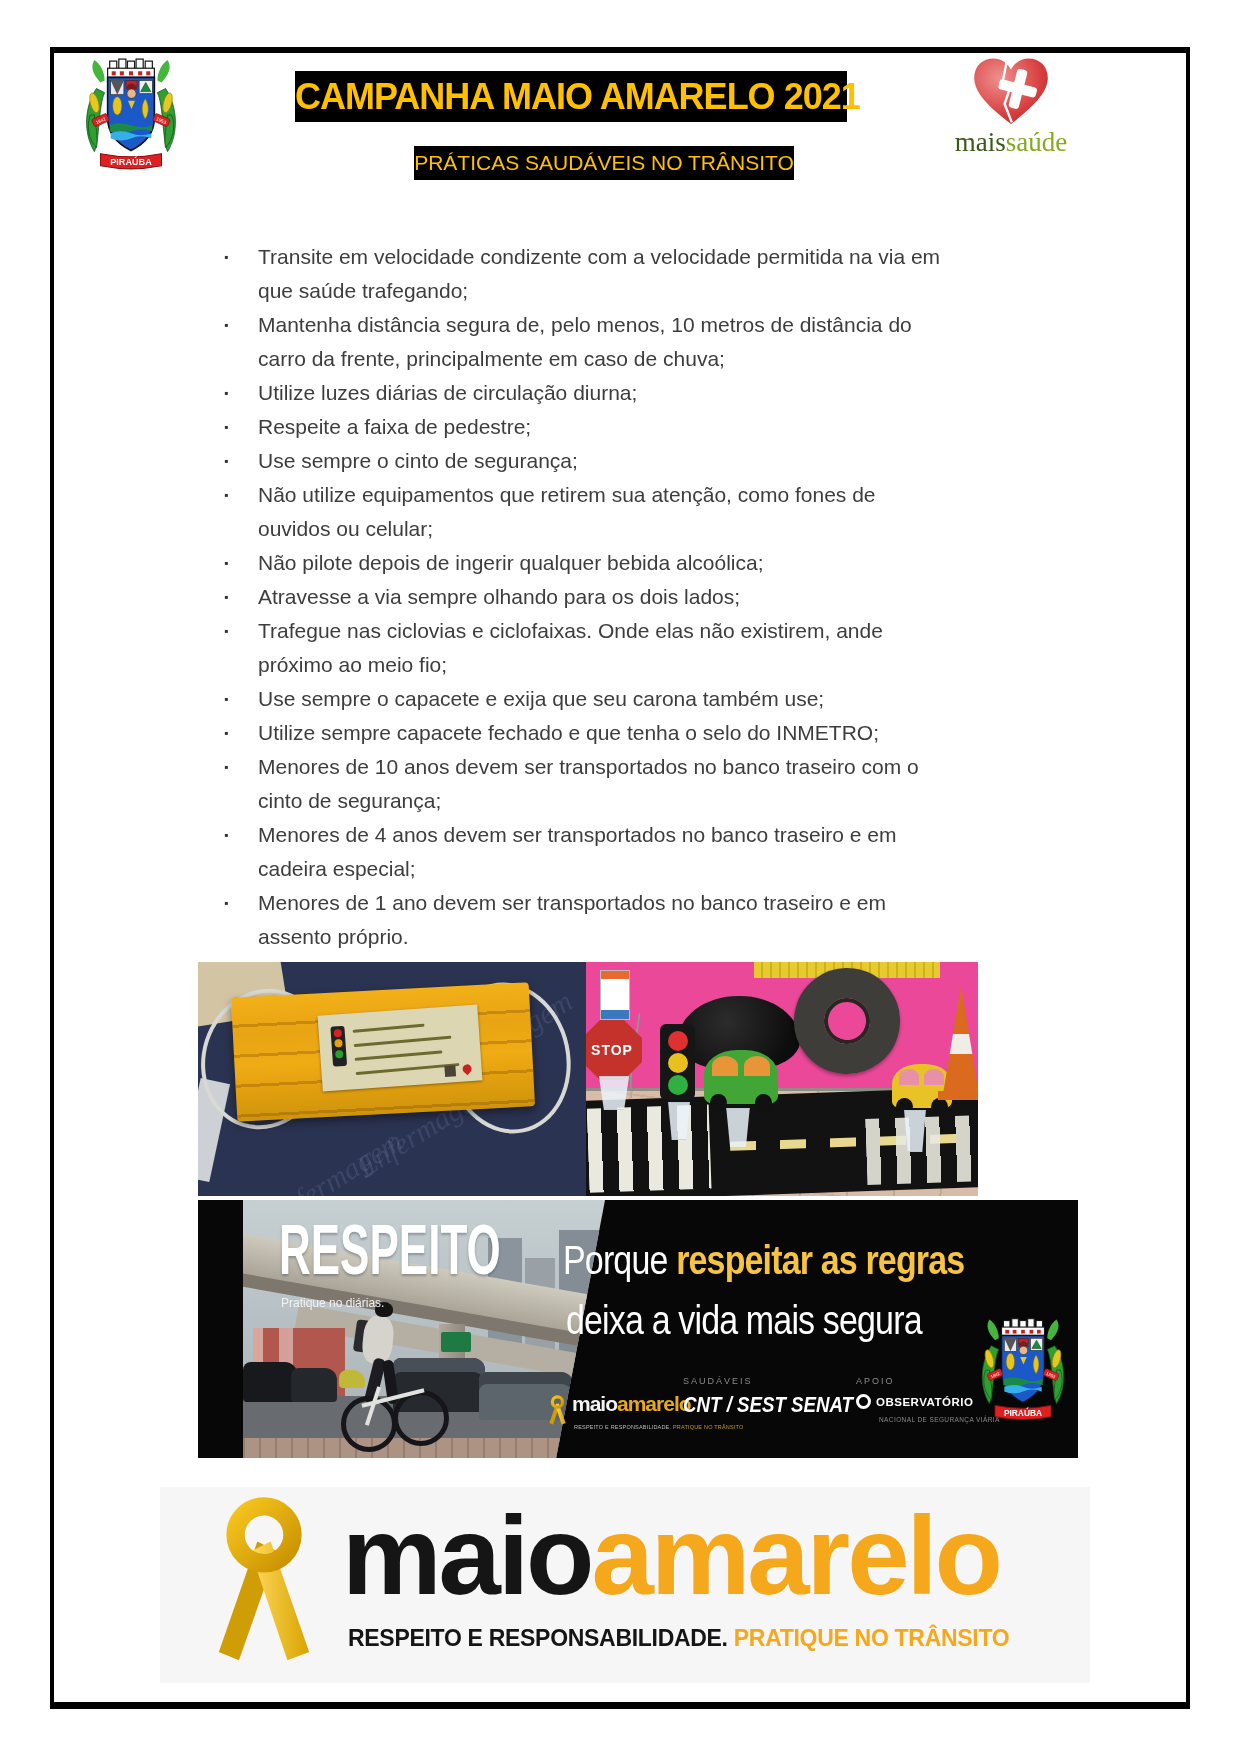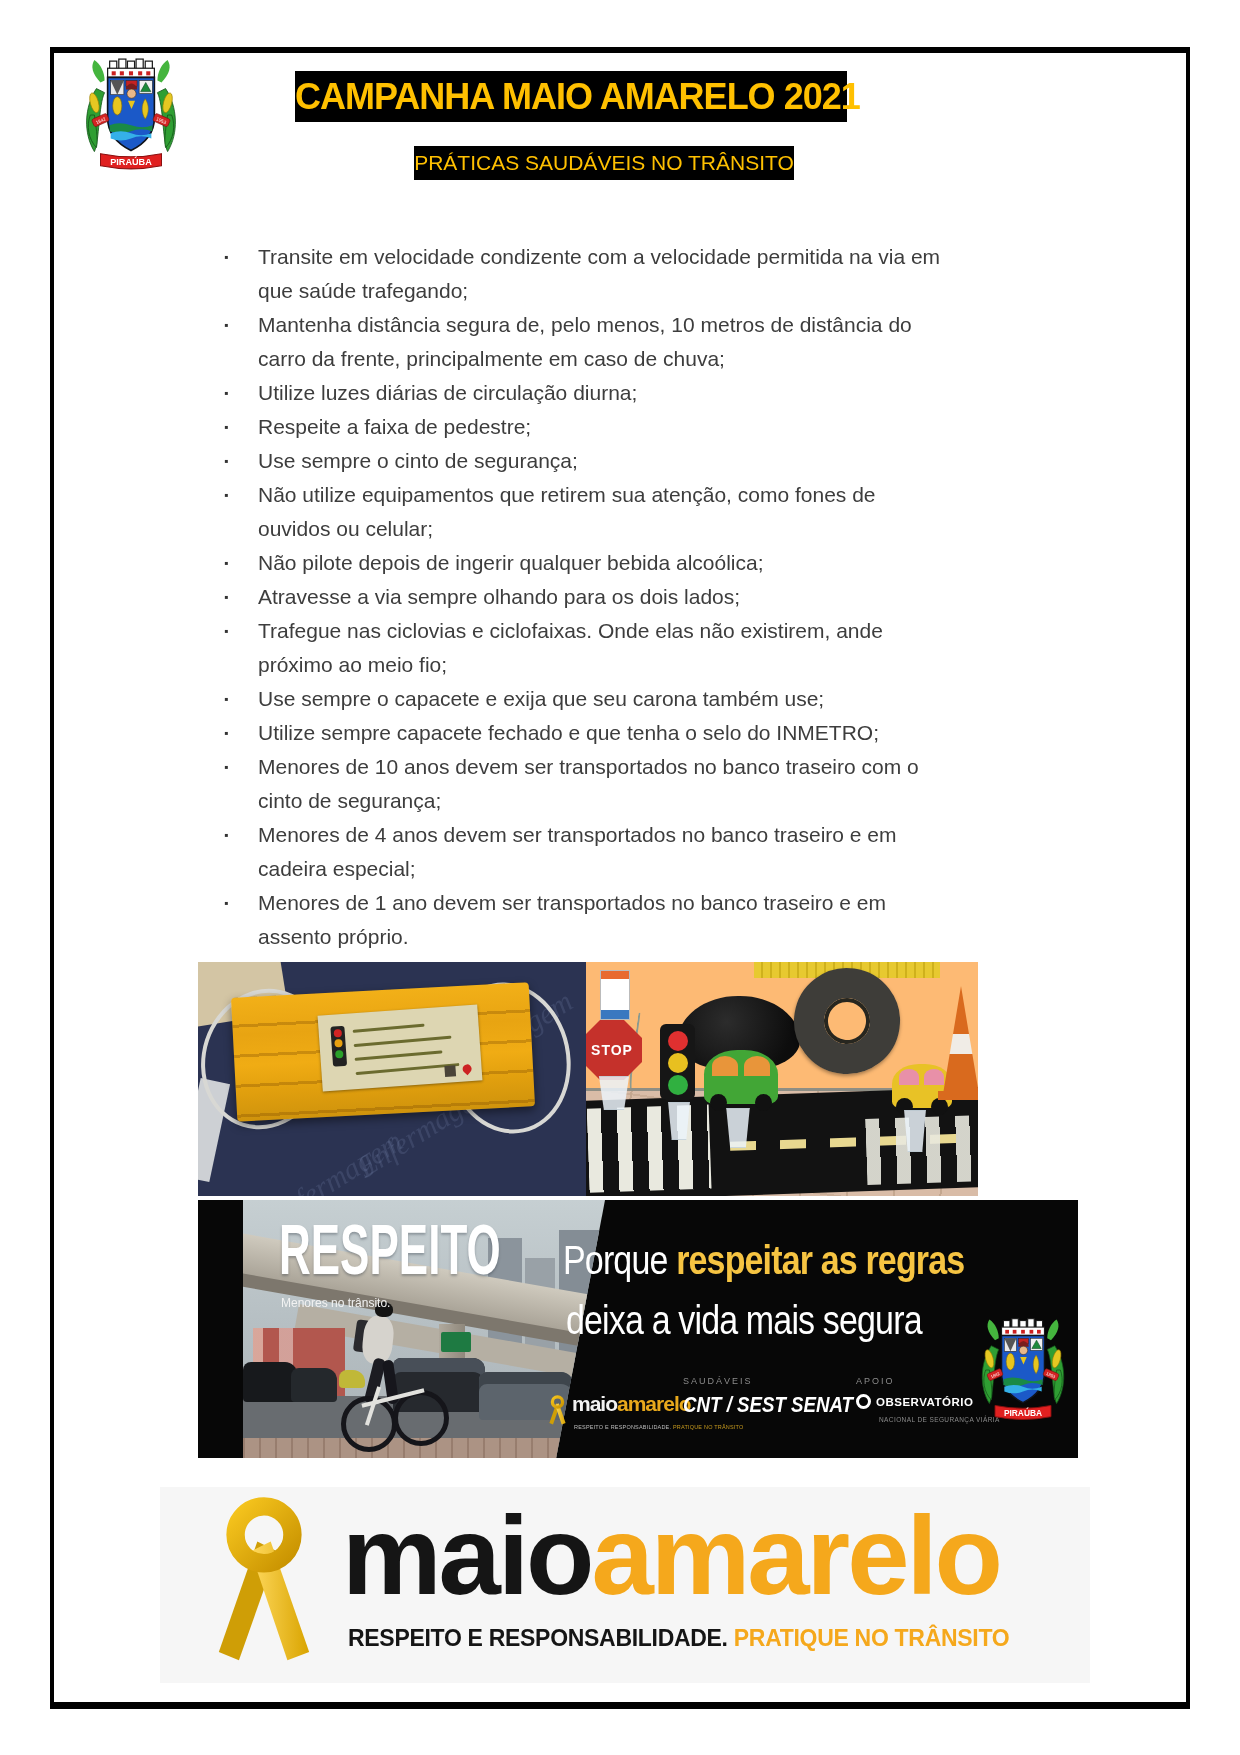--- a/index.html
+++ b/index.html
@@ -43,21 +43,21 @@
   .mask-pleats { position:absolute; inset:0; border-radius:4px;
       background:repeating-linear-gradient(180deg, transparent 0 27px, rgba(120,70,0,0.30) 27px 30px); }
   .mask-card { left:122px; top:48px; width:160px; height:76px; background:#ddd6b2; transform:rotate(-4deg);
       box-shadow:0 1px 3px rgba(0,0,0,0.4); }
   .card-tl { left:12px; top:12px; width:14px; height:40px; background:#222; border-radius:3px; }
   .card-tl i { display:block; width:8px; height:8px; border-radius:50%; margin:2.5px auto 0; }
   .scribble { position:absolute; height:3px; background:#6b6b2f; border-radius:2px; transform:rotate(-1deg); }
   .card-heart { right:10px; bottom:8px; width:9px; height:9px; background:#c22; border-radius:50% 50% 0 50%; transform:rotate(45deg); }
   .card-stamp { right:26px; bottom:6px; width:11px; height:11px; background:#4a4438; }
 
-  .class-photo { left:586px; top:962px; width:392px; height:234px; background:#fdba74; }
+  .class-photo { left:586px; top:962px; width:392px; height:234px; background:#ec4899; }
   .class-floor { left:0; top:126px; width:392px; height:108px; background:#d9bca7; border-top:3px solid #8e8e84;
       background-image:repeating-linear-gradient(100deg, transparent 0 44px, #c4a78f 44px 46px),
                        repeating-linear-gradient(8deg, transparent 0 34px, #cbae97 34px 36px); }
   .garland { left:168px; top:0; width:186px; height:16px;
       background:repeating-linear-gradient(90deg,#e7c930 0 7px,#cfb11c 7px 9px); }
   .poster { left:14px; top:8px; width:30px; height:50px; background:#fff; border:1px solid #bbb;
       background-image:linear-gradient(#e86a30 0 8px, transparent 8px),
                        linear-gradient(0deg,#3a78c0 0 9px, transparent 9px); }
   .wire { left:46px; top:52px; width:28px; height:92px; border-left:2px solid #8a9a90;
       border-radius:0 0 0 40%; transform:rotate(8deg); }
@@ -216,20 +216,31 @@
 
 <div class="page">
   <div class="frame abs"></div>
 
   <div class="coa-top abs">
     <svg viewBox="0 0 100 120" width="138" height="122">
         <use href="#coa"></use>
       </svg>
   </div>
   <div class="title-bar abs">CAMPANHA MAIO AMARELO 2021</div>
+  <div class="maissaude abs">
+    <svg viewBox="0 0 100 90">
+      <path d="M50 85 C20 62 4 45 4 27 C4 12 15 3 28 3 C38 3 46 9 50 17 C54 9 62 3 72 3 C85 3 96 12 96 27 C96 45 80 62 50 85 Z" fill="url(#redHeart)"></path>
+      <g transform="rotate(14 58 42)">
+        <rect x="52" y="16" width="13" height="50" rx="4" fill="#fff"></rect>
+        <rect x="34" y="34" width="48" height="13" rx="4" fill="#fff"></rect>
+      </g>
+      <path d="M45 5 L40 30 L49 39 L42 60 L51 83" stroke="#fdfdfd" stroke-width="3" fill="none"></path>
+    </svg>
+    <div class="ms-text"><span class="ms-mais">mais</span><span class="ms-saude">saúde</span></div>
+  </div>
   <div class="subtitle-bar abs">PRÁTICAS SAUDÁVEIS NO TRÂNSITO</div>
 
   <ul class="list abs">
     <li>
         <span class="blt">▪</span>
         <span>Transite em velocidade condizente com a velocidade permitida na via em que saúde trafegando;</span>
       </li>
     <li>
         <span class="blt">▪</span>
         <span>Mantenha distância segura de, pelo menos, 10 metros de distância do carro da frente, principalmente em caso de chuva;</span>
@@ -371,21 +382,21 @@
       <div class="abs" style="left:112px; top:120px; width:14px; height:32px; background:#2a2a2e; transform:rotate(8deg); border-radius:4px;"></div>
       <div class="abs" style="left:120px; top:116px; width:30px; height:48px; background:#d6d3cd; border-radius:40%; transform:rotate(6deg);"></div>
       <div class="abs" style="left:132px; top:102px; width:18px; height:15px; background:#141414; border-radius:50% 50% 40% 40%;"></div>
       <div class="abs" style="left:126px; top:158px; width:12px; height:46px; background:#1c1c22; transform:rotate(14deg); border-radius:5px;"></div>
       <div class="abs" style="left:142px; top:160px; width:11px; height:44px; background:#16161c; transform:rotate(-8deg); border-radius:5px;"></div>
       <div class="wheel" style="left:98px; top:196px; width:56px; height:56px;"></div>
       <div class="wheel" style="left:150px; top:190px; width:56px; height:56px;"></div>
       <div class="abs" style="left:118px; top:196px; width:64px; height:4px; background:#e2e2de; transform:rotate(-14deg);"></div>
       <div class="abs" style="left:128px; top:186px; width:4px; height:40px; background:#e2e2de; transform:rotate(18deg);"></div>
       <div class="respeito-title">RESPEITO</div>
-      <div class="respeito-tag">Menores no trânsito.</div>
+      <div class="respeito-tag">Pratique no diárias.</div>
     </div>
 
     <div class="headline hl1"><span>Porque </span><b>respeitar as regras</b></div>
     <div class="headline hl2">deixa a vida mais segura</div>
 
     <svg class="mini-ribbon" viewBox="0 0 140 220">
         <use href="#ribbon"></use>
       </svg>
     <div class="mini-logo"><span class="mini-maio">maio</span><span class="mini-amarelo">amarelo</span></div>
     <div class="mini-tag"><span class="t1">RESPEITO E RESPONSABILIDADE.</span><span class="t2"> PRATIQUE NO TRÂNSITO</span></div>

